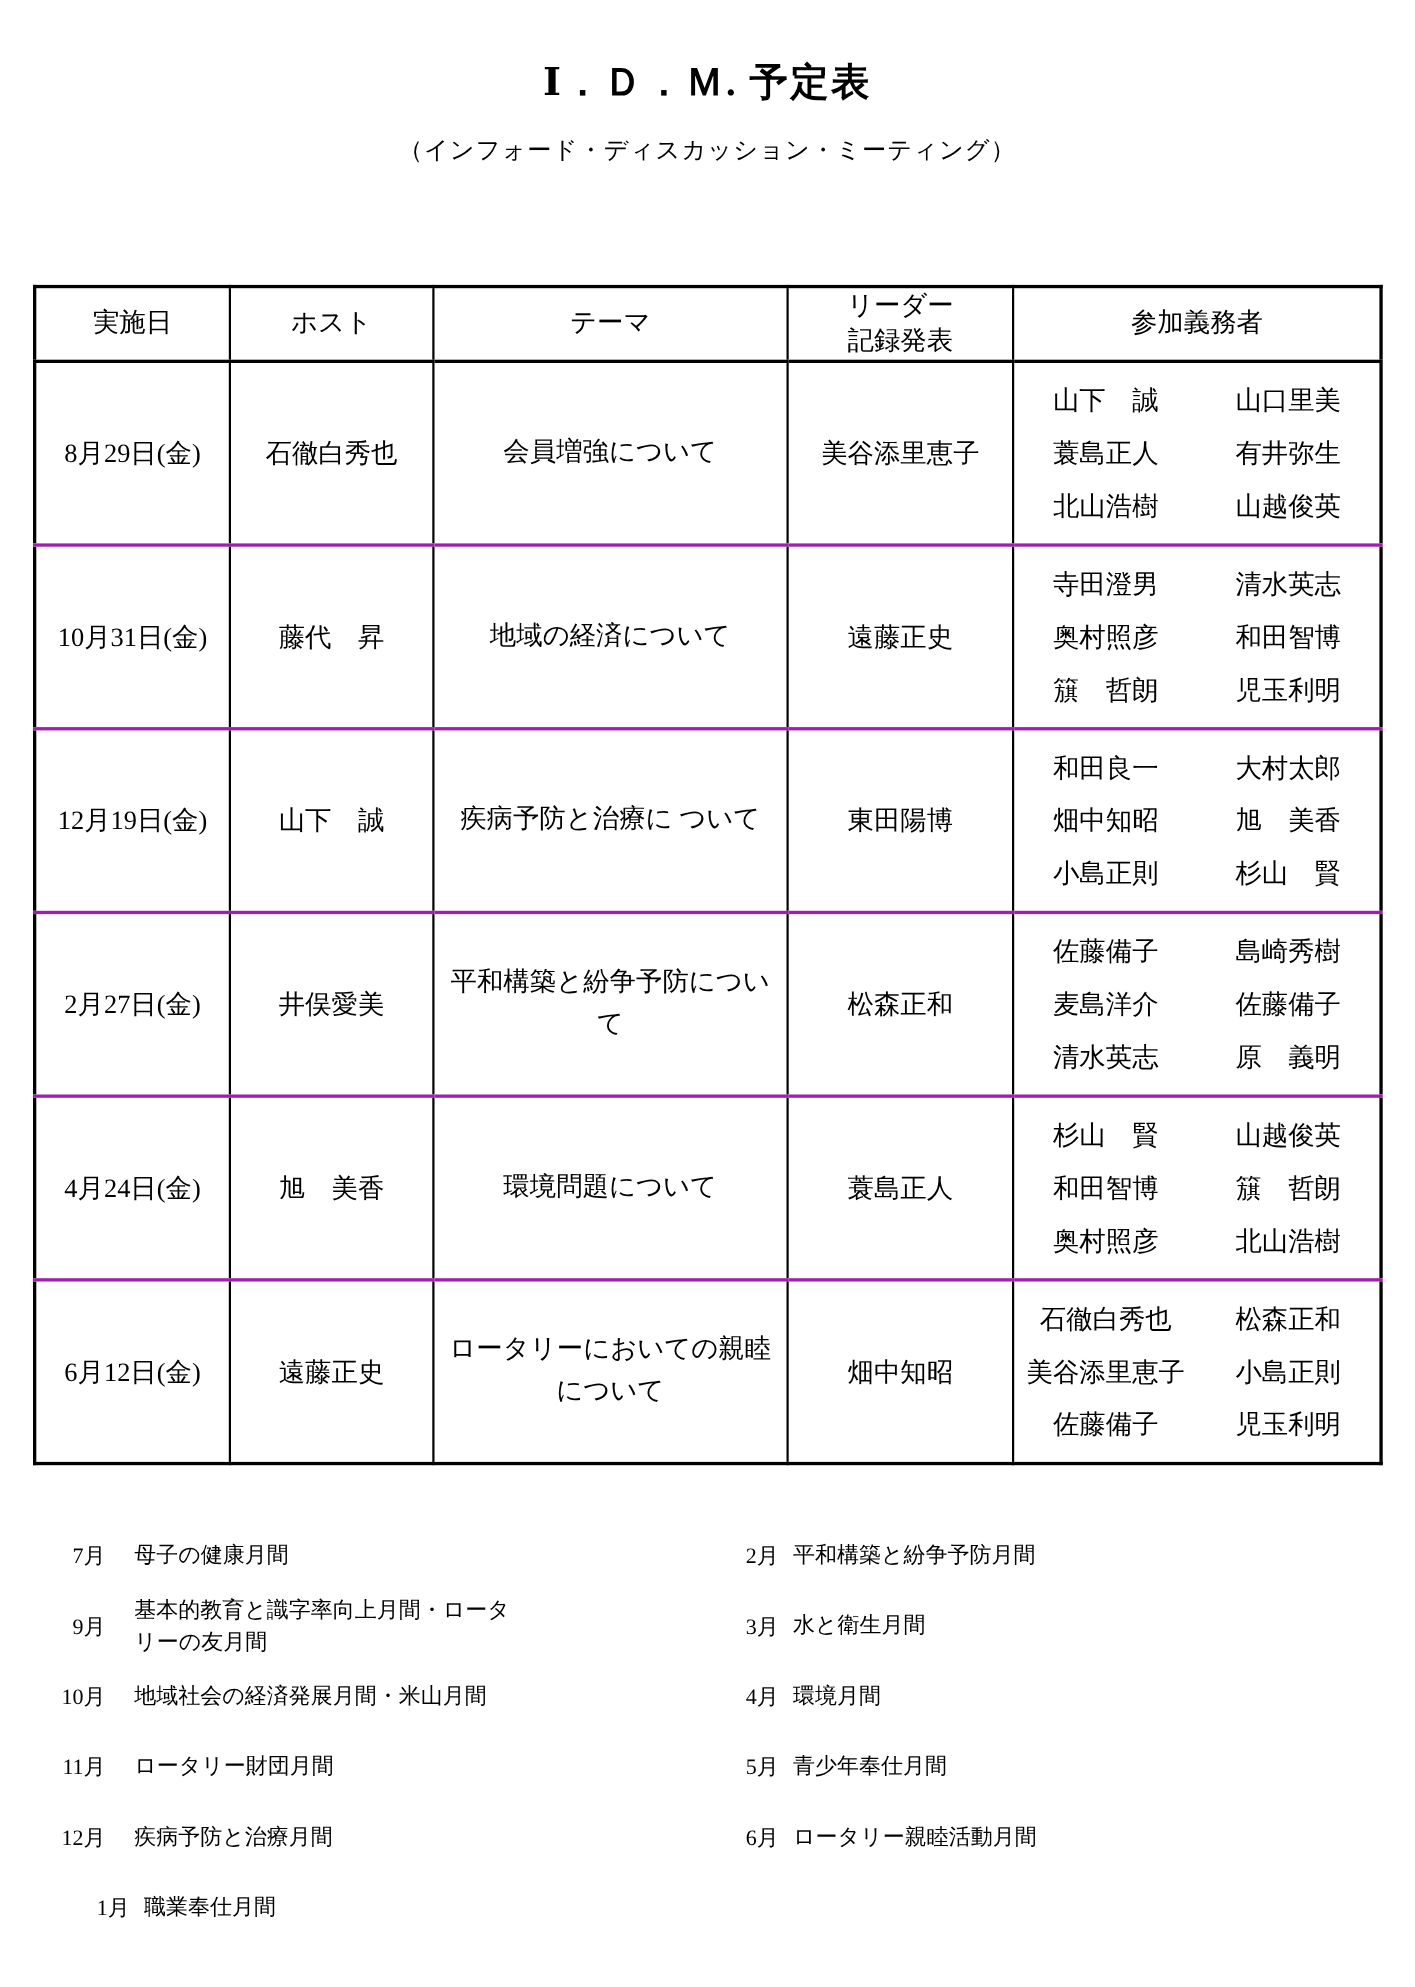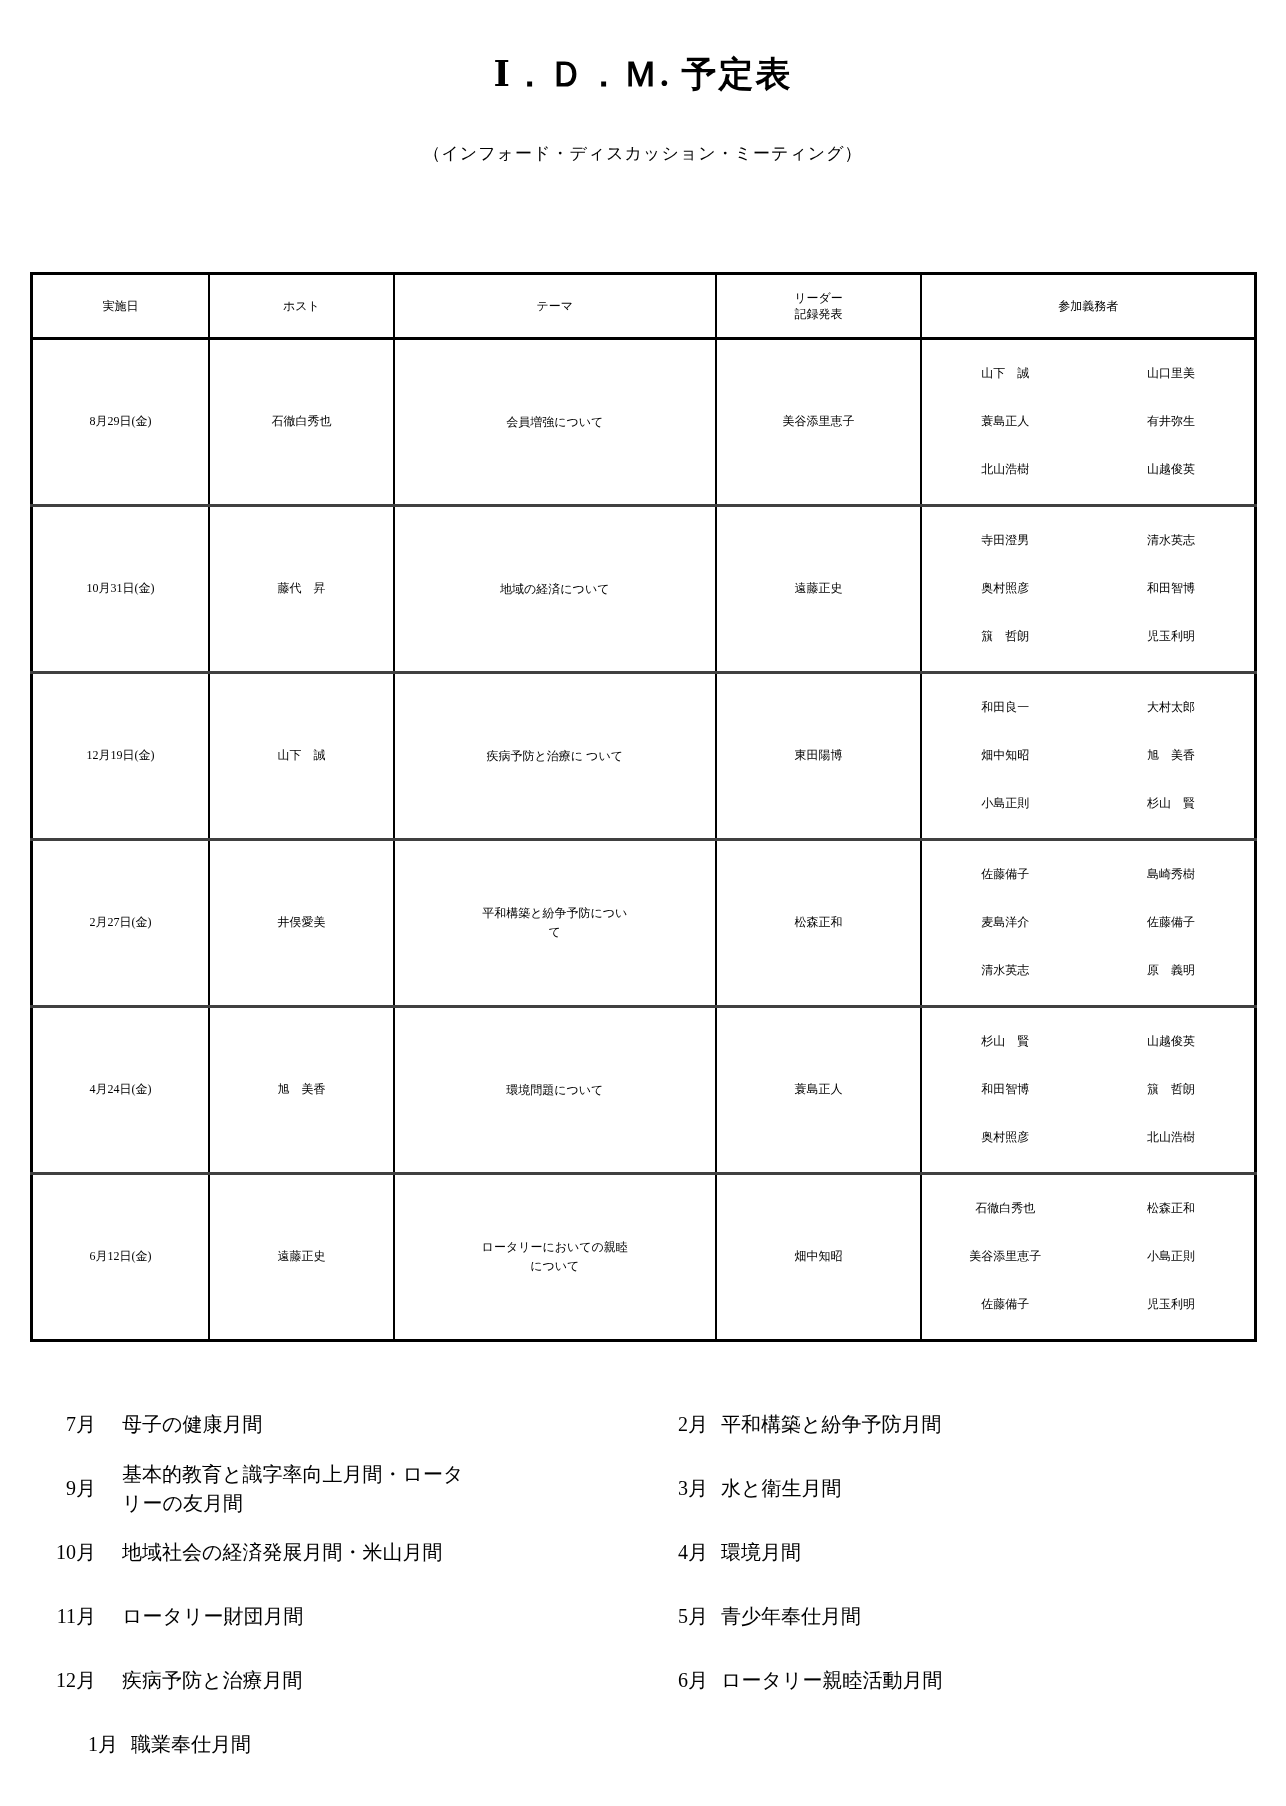--- a/index.html
+++ b/index.html
@@ -18,44 +18,44 @@
   }
   .title {
     margin: 54px 0 0 0;
     text-align: center;
     font-size: 35px;
     font-weight: bold;
     letter-spacing: 2px;
     line-height: 1.2;
   }
   .subtitle {
-    margin-top: 46px;
+    margin-top: 26px;
     text-align: center;
-    font-size: 17px;
+    font-size: 22px;
     letter-spacing: 1px;
     line-height: 1.4;
   }
   table.sched {
     border-collapse: collapse;
     table-layout: fixed;
     width: 1227px;
     margin: 106px 0 0 30px;
     border: 3px solid #000;
-    font-size: 12px;
+    font-size: 24px;
   }
   table.sched th, table.sched td {
     border: 2px solid #000;
     text-align: center;
     vertical-align: middle;
     padding: 0;
     font-weight: normal;
     overflow: hidden;
   }
   table.sched thead th { border-bottom: 3px solid #000; height: 62px; line-height: 1.35; }
-  table.sched tbody td { border-top: 3px solid #404040; height: 164px; }
+  table.sched tbody td { border-top: 3px solid #a21caf; height: 164px; }
   col.c-date   { width: 14.5%; }
   col.c-host   { width: 15.1%; }
   col.c-theme  { width: 26.3%; }
   col.c-leader { width: 16.8%; }
   col.c-part   { width: 27.3%; }
   .theme-cell div { line-height: 1.55; text-align: center; }
   .pgrid {
     display: grid;
     grid-template-columns: 1fr 1fr;
     height: 164px;

